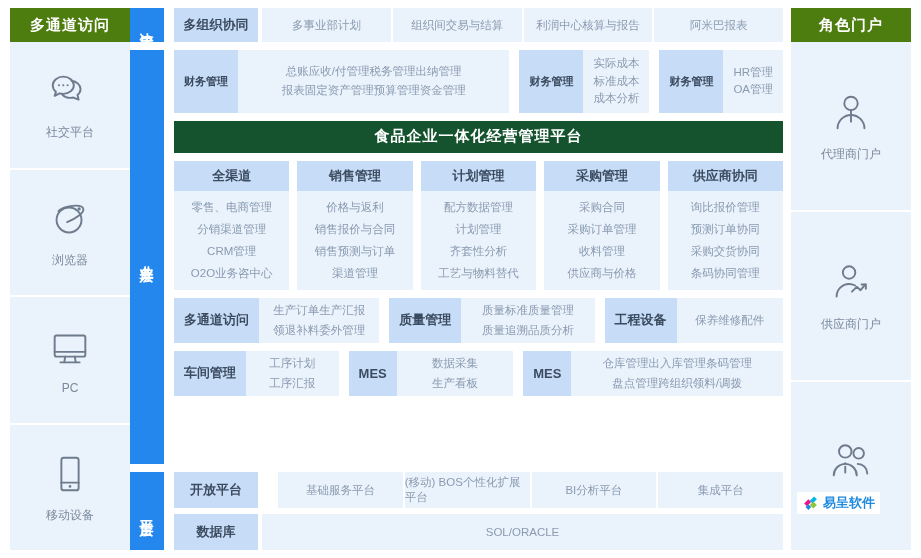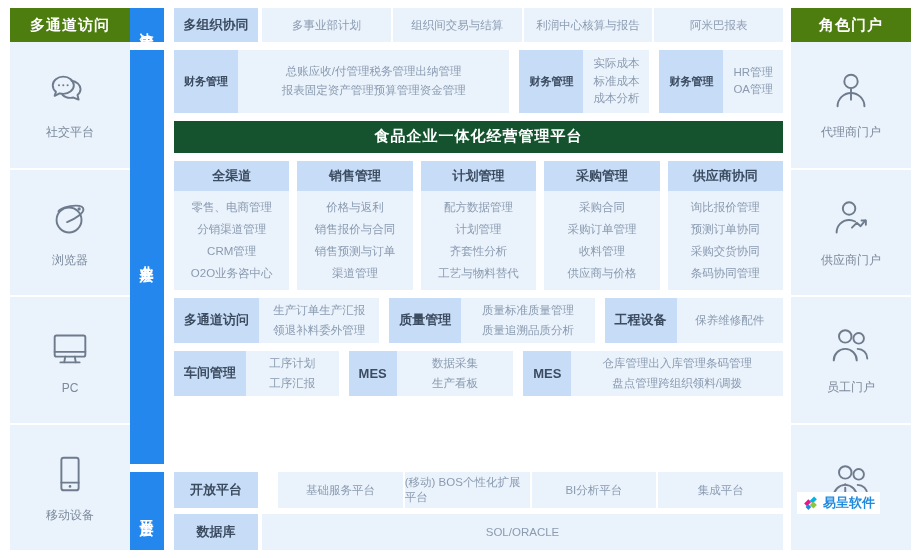--- a/index.html
+++ b/index.html
@@ -382,31 +382,20 @@
           </span>
           <span class="rail-lbl">供应商门户</span>
         </div>
         <div class="rail-item">
           <span class="ico">
             <svg viewBox="0 0 48 48" fill="none" stroke="currentColor" stroke-width="2" stroke-linecap="round" stroke-linejoin="round">
               <circle cx="18" cy="14" r="6.5"></circle>
               <circle cx="32" cy="16" r="5.5"></circle>
               <path d="M6 39c0-6.6 5.4-12 12-12s12 5.4 12 12"></path>
               <path d="M31 27c5.5 0 10 4.5 10 10"></path>
-            </svg>
-          </span>
-          <span class="rail-lbl">员工门户</span>
-        </div>
-        <div class="rail-item">
-          <span class="ico">
-            <svg viewBox="0 0 48 48" fill="none" stroke="currentColor" stroke-width="2" stroke-linecap="round" stroke-linejoin="round">
-              <circle cx="18" cy="14" r="6.5"></circle>
-              <circle cx="32" cy="16" r="5.5"></circle>
-              <path d="M6 39c0-6.6 5.4-12 12-12s12 5.4 12 12"></path>
-              <path d="M31 27c5.5 0 10 4.5 10 10"></path>
               <path d="M18 30v6"></path>
               <circle cx="18" cy="26.5" r="1.2" fill="currentColor" stroke="none"></circle>
             </svg>
           </span>
           <span class="rail-lbl"></span>
           <div class="brand">
             <span class="mark">
               <svg viewBox="0 0 24 24" style="width:100%;height:100%;display:block">
                 <polygon points="3,12 9,6 13,10 7,16" fill="#e8158c"></polygon>
                 <polygon points="11,8 17,2 21,6 15,12" fill="#00b5e2"></polygon>

